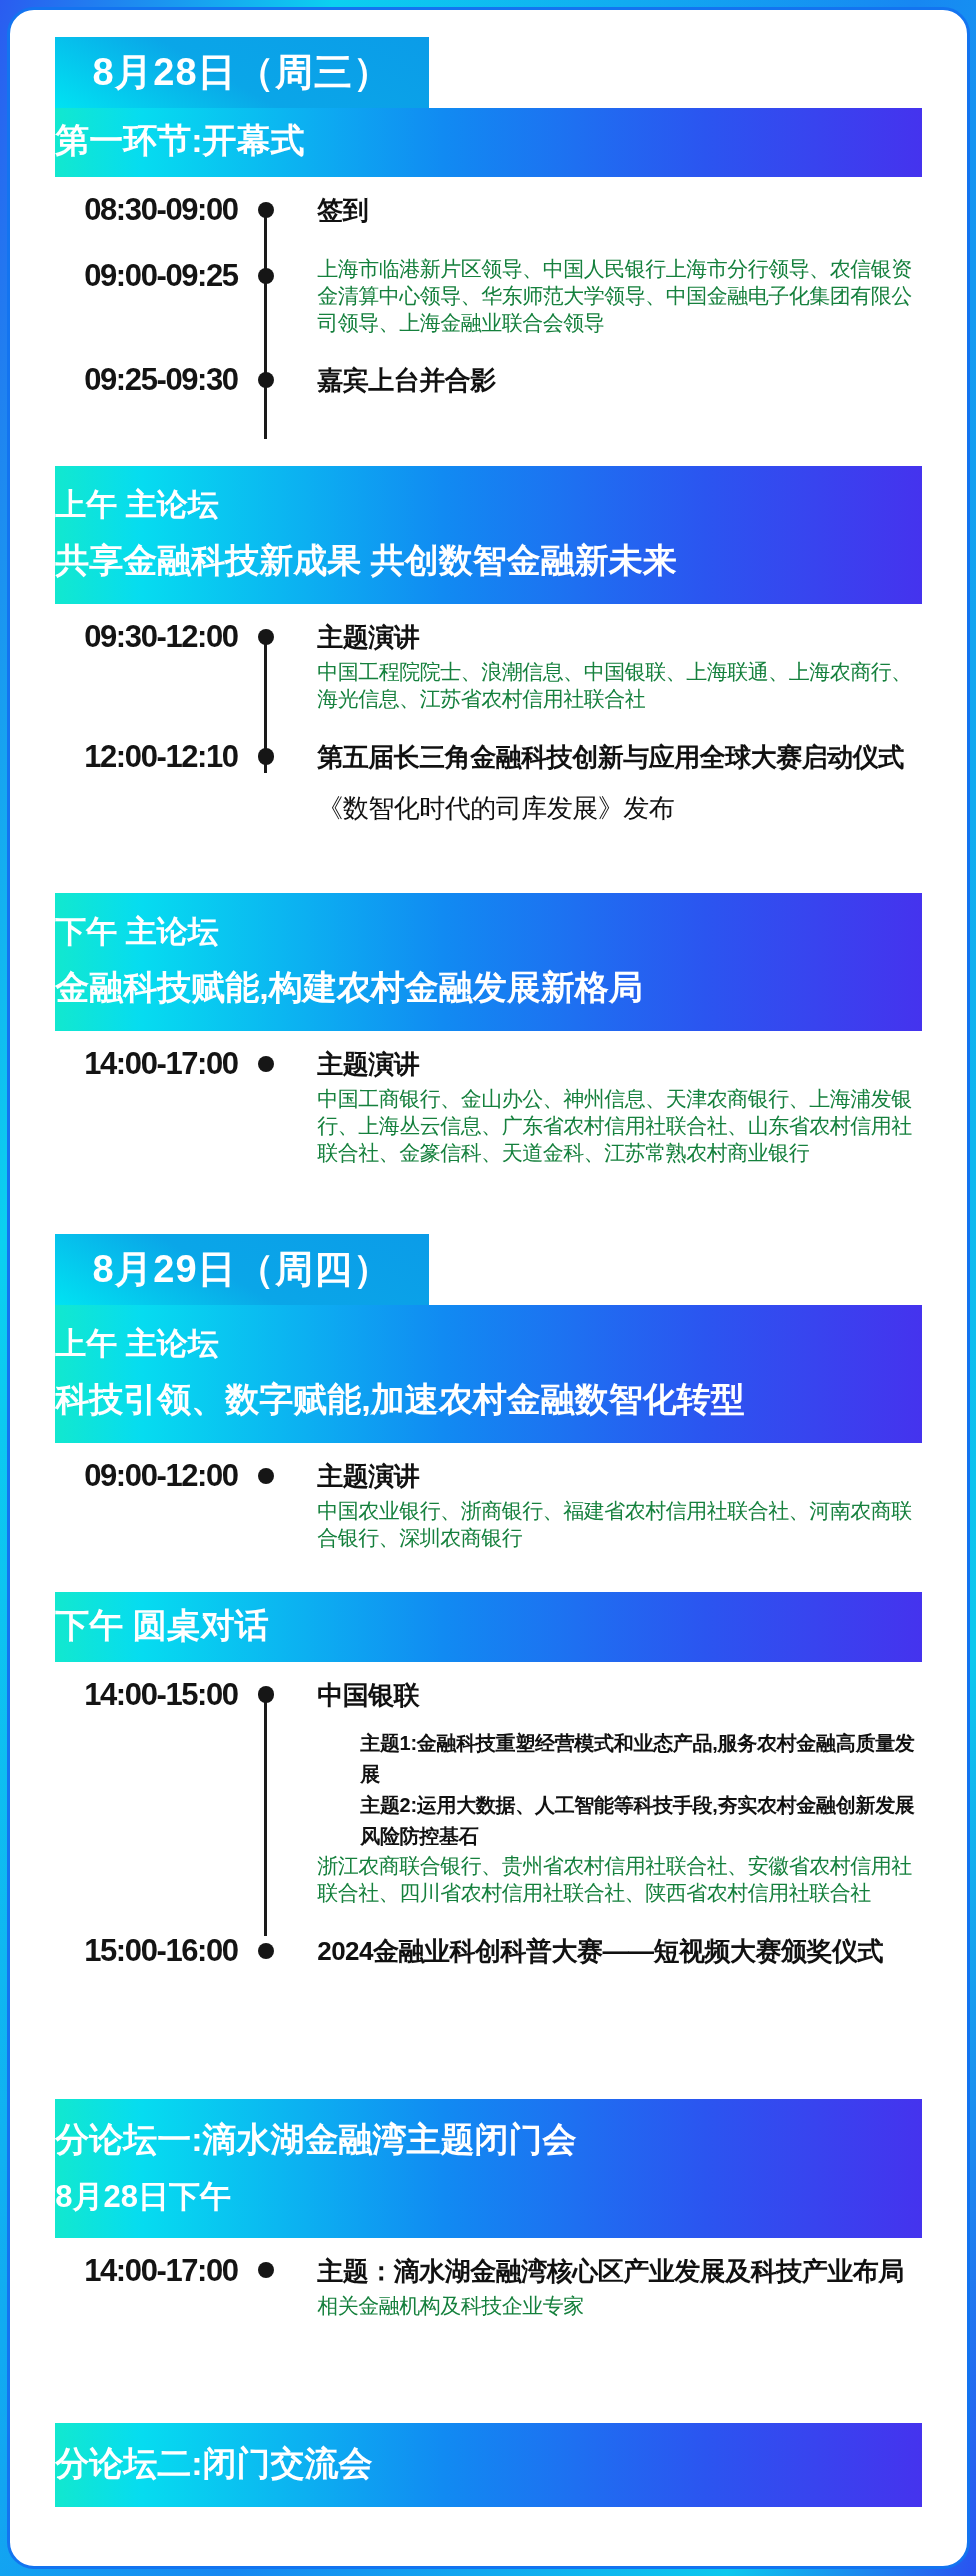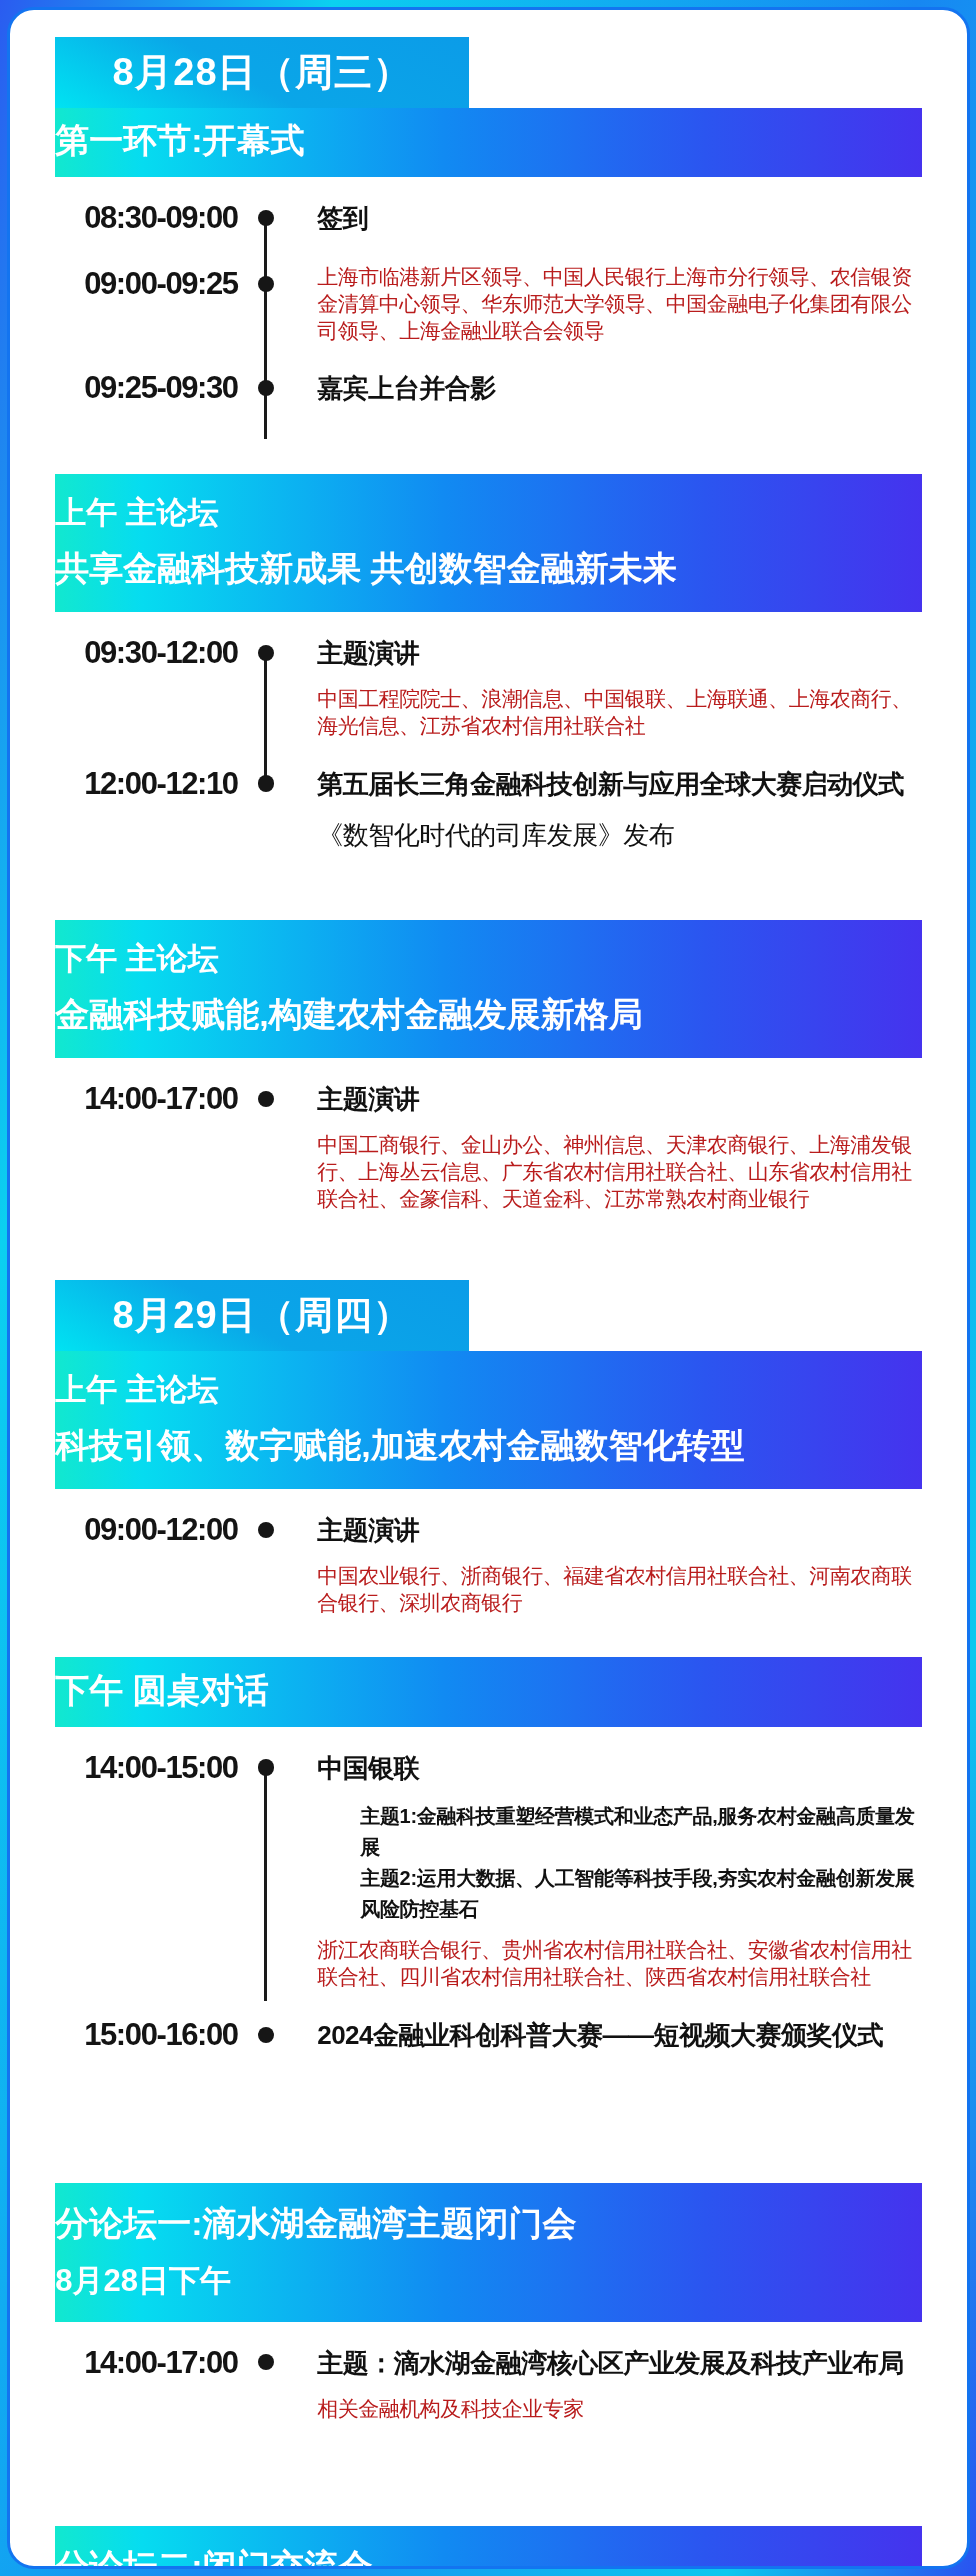--- a/index.html
+++ b/index.html
@@ -7,53 +7,53 @@
     width:977px;height:2576px;position:relative;
     font-family:"Liberation Sans","DejaVu Sans",sans-serif;
     background:linear-gradient(105deg,#2a5cf0 0%,#0bd0f0 20%,#1787f2 55%,#0cc8ee 85%,#2a52f0 100%);
   }
   .card{
     position:absolute;left:7.2px;top:7.2px;right:7.2px;bottom:7.2px;
     background:#ffffff;border:3.6px solid #1374f0;border-radius:27px;
     overflow:hidden;box-sizing:border-box;
   }
   .day-badge{
-    margin:27px 0 0 45px;width:414px;height:71px;
+    margin:27px 0 0 45px;width:374px;height:71px;
     display:flex;align-items:center;justify-content:center;
     background:linear-gradient(30deg,#00e3f2 0%,#0aa6e8 45%,#0b9ce8 100%);
     color:#fff;font-size:38px;font-weight:800;letter-spacing:0.9px;
   }
   .banner{
     margin:0 45px;color:#fff;
     background:linear-gradient(to right,#12e8cf 0%,#06dcf0 10%,#118af2 45%,#2b55f0 75%,#4533ee 100%);
   }
   .banner.xl{margin-top:63px;}
   .banner .bl{font-weight:800;}
   .banner .bl-lg{font-size:34px;line-height:51px;}
   .banner .bl-md{font-size:31px;line-height:47px;}
   .banner.single{padding:7.2px 0 11px;}
   .banner.multi{padding:15px 0 18px;}
   .banner.multi .bl + .bl{margin-top:7.2px;}
-  .timeline{margin:0 45px;padding:20px 0 41px;position:relative;}
+  .timeline{margin:0 45px;padding:12px 0 41px;position:relative;}
   .t-item{position:relative;padding-left:262px;margin-bottom:23.5px;min-height:42px;}
   .t-item:last-child{margin-bottom:0;}
   .t-time{
     position:absolute;left:29px;top:0;white-space:nowrap;
     font-size:31px;font-weight:800;letter-spacing:-1.4px;line-height:42px;color:#141414;
   }
   .t-dot{
     position:absolute;left:203px;top:12.7px;width:16.3px;height:16.3px;
     border-radius:50%;background:#161616;z-index:2;
   }
   .t-line{position:absolute;left:209px;width:2.7px;background:#1a1a1a;z-index:1;}
   .t-title{font-size:26px;font-weight:800;line-height:42px;color:#111;letter-spacing:-0.5px;}
   .t-title2{font-size:26px;font-weight:400;line-height:42px;color:#111;letter-spacing:-0.5px;margin-top:9px;}
   .t-topics{margin-top:12.7px;}
   .t-topic{font-size:20px;font-weight:800;line-height:31px;color:#111;letter-spacing:-0.3px;margin-left:43px;}
-  .t-detail{font-size:21px;font-weight:400;line-height:27px;color:#b91c1c;letter-spacing:-0.5px;margin-top:11px;max-width:624px;}
+  .t-detail{font-size:21px;font-weight:400;line-height:27px;color:#15803d;letter-spacing:-0.5px;max-width:624px;}
 </style>
 </head>
 <body>
 
 <div class="card" id="card">
     <div class="day-badge">8月28日（周三）</div>
     <div class="banner single">
       <div class="bl bl-lg">第一环节:开幕式</div>
     </div>
     <div class="timeline">

